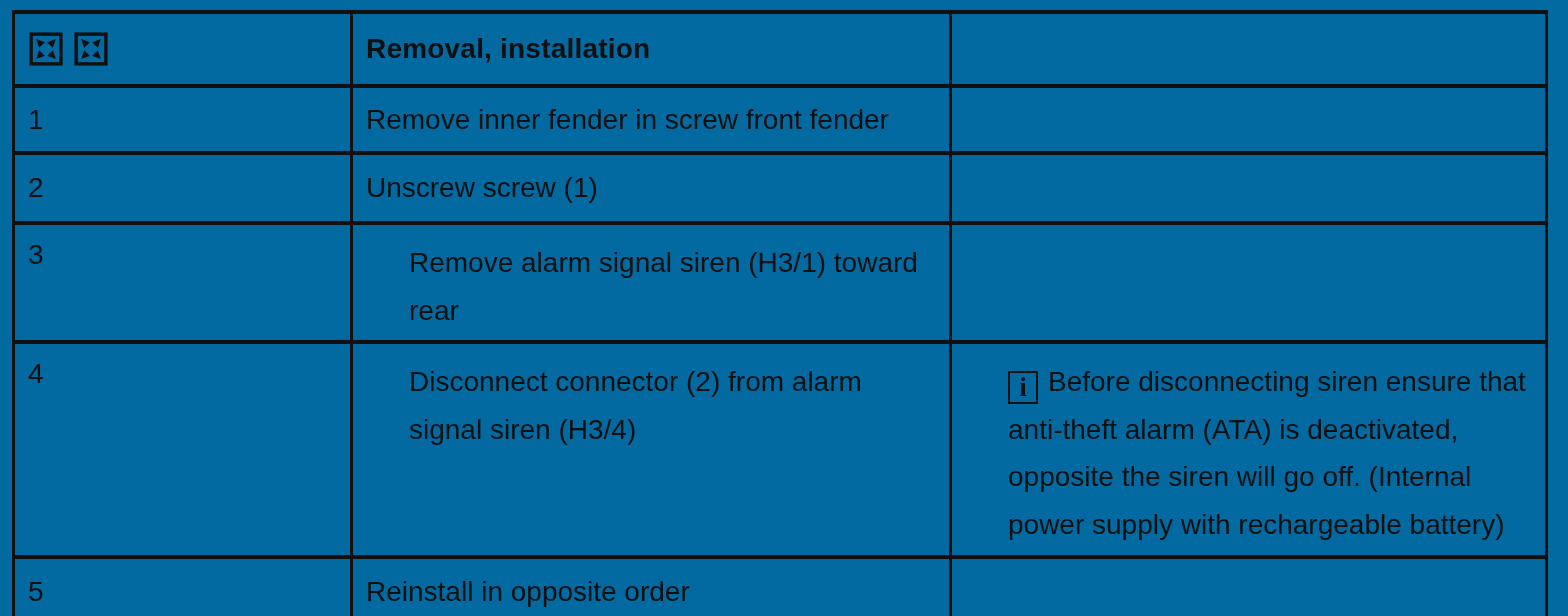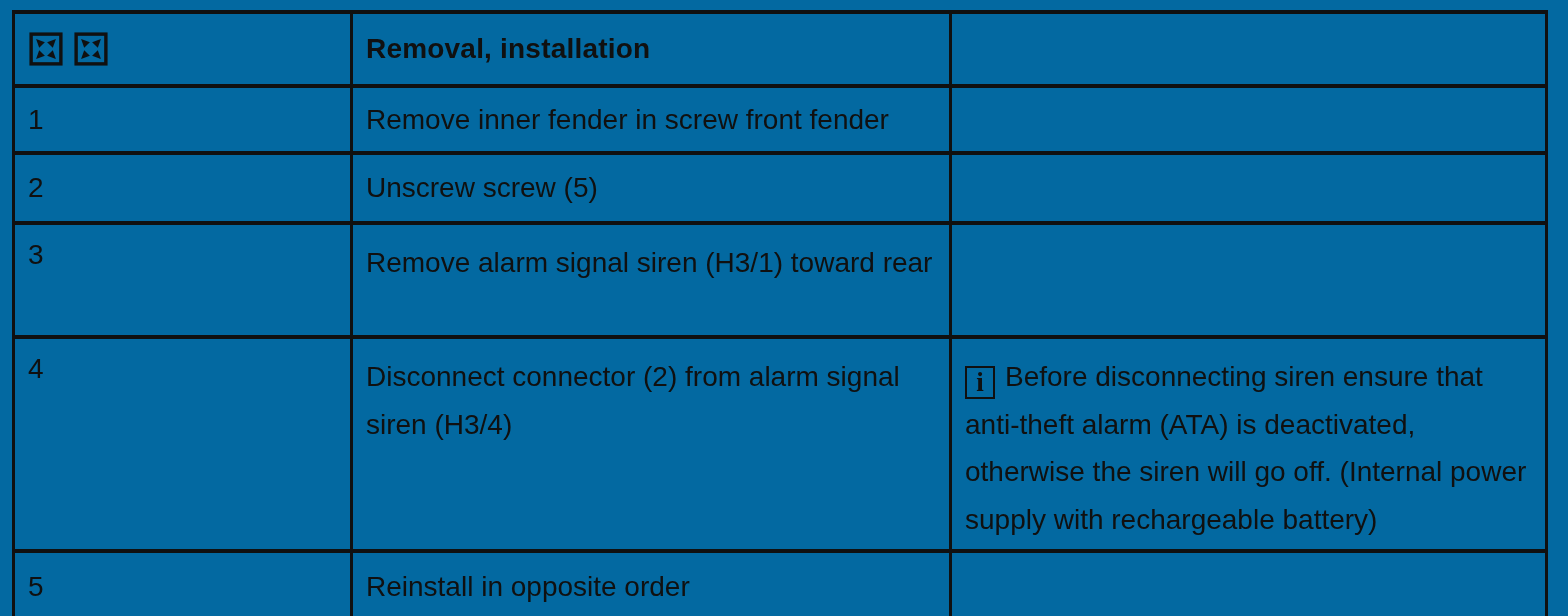--- a/index.html
+++ b/index.html
@@ -43,20 +43,21 @@
   tr.r-3 td, tr.r-4 td {
     vertical-align: top;
     padding-top: 14px;
   }
   .proc-head {
     font-weight: bold;
     letter-spacing: 0.2px;
   }
   .wrap {
     line-height: 1.7;
+    margin-left: 43px;
   }
   .sym {
     display: inline-block;
     width: 36px;
     height: 34px;
     margin-right: 9px;
     vertical-align: middle;
   }
   .info-box {
     display: inline-block;
@@ -106,39 +107,39 @@
     </tr>
 
     <tr class="r-1">
       <td>1</td>
       <td>Remove inner fender in screw front fender</td>
       <td></td>
     </tr>
 
     <tr class="r-2">
       <td>2</td>
-      <td>Unscrew screw (5)</td>
+      <td>Unscrew screw (1)</td>
       <td></td>
     </tr>
 
     <tr class="r-3">
       <td>3</td>
       <td>
         <div class="wrap">Remove alarm signal siren (H3/1) toward rear</div>
       </td>
       <td></td>
     </tr>
 
     <tr class="r-4">
       <td>4</td>
       <td>
         <div class="wrap">Disconnect connector (2) from alarm signal siren (H3/4)</div>
       </td>
       <td>
-        <div class="wrap"><span class="info-box">i</span><span>Before disconnecting siren ensure that anti-theft alarm (ATA) is deactivated, otherwise the siren will go off. (Internal power supply with rechargeable battery)</span></div>
+        <div class="wrap"><span class="info-box">i</span><span>Before disconnecting siren ensure that anti-theft alarm (ATA) is deactivated, opposite the siren will go off. (Internal power supply with rechargeable battery)</span></div>
       </td>
     </tr>
 
     <tr class="r-5">
       <td>5</td>
       <td>Reinstall in opposite order</td>
       <td></td>
     </tr>
   </tbody>
     </table>

